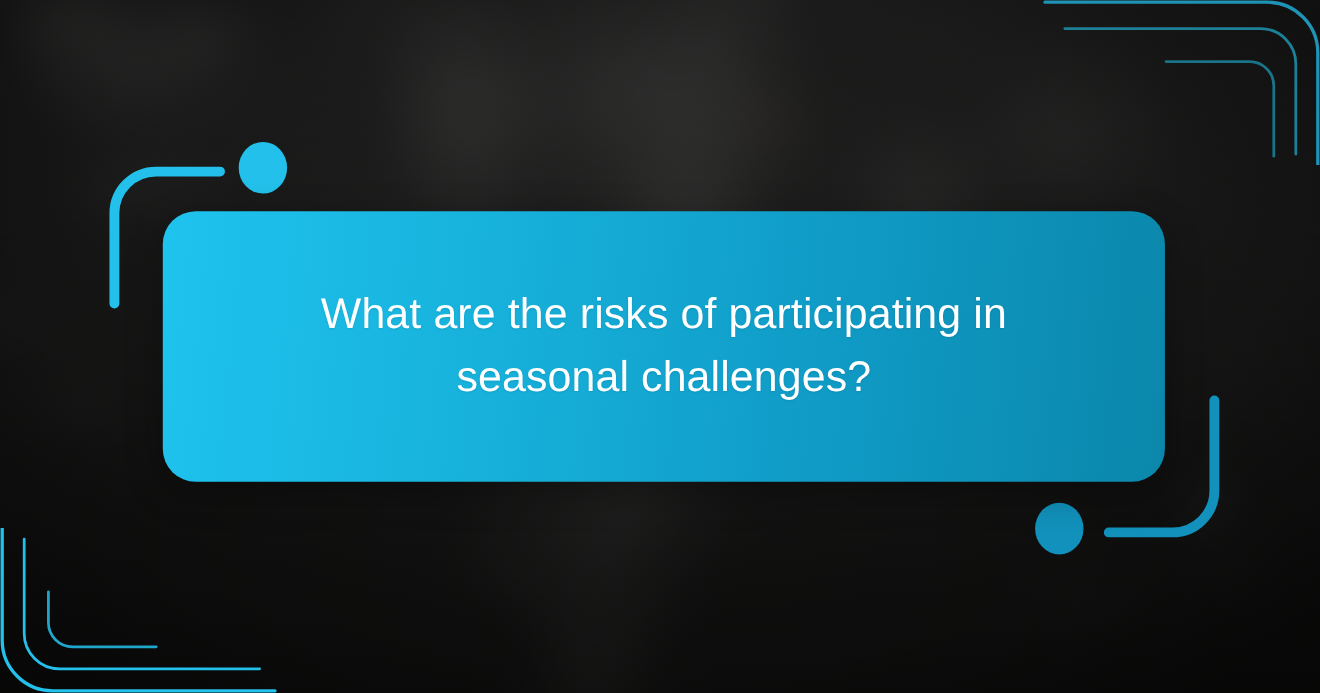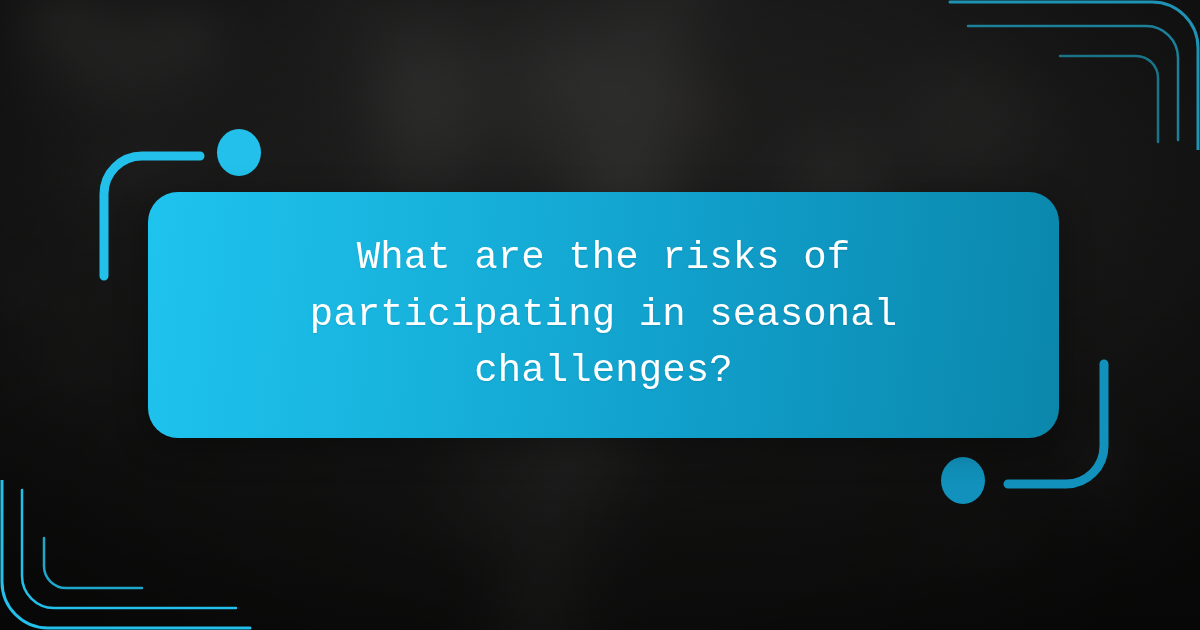--- a/index.html
+++ b/index.html
@@ -112,21 +112,21 @@
     align-items: center;
     justify-content: center;
     box-shadow: 0 10px 34px rgba(0,0,0,0.33);
   }
 
   .card-text {
     margin: 0;
     padding: 0 70px;
     text-align: center;
     color: #ffffff;
-    font-family: Liberation Mono, monospace;
+    font-family: Liberation Sans, sans-serif;
     font-size: 39px;
     font-weight: 400;
     line-height: 1.45;
     letter-spacing: 0.1px;
     text-shadow: 0 1px 2px rgba(0,0,0,0.10);
   }
 </style>
 </head>
 <body>
 

